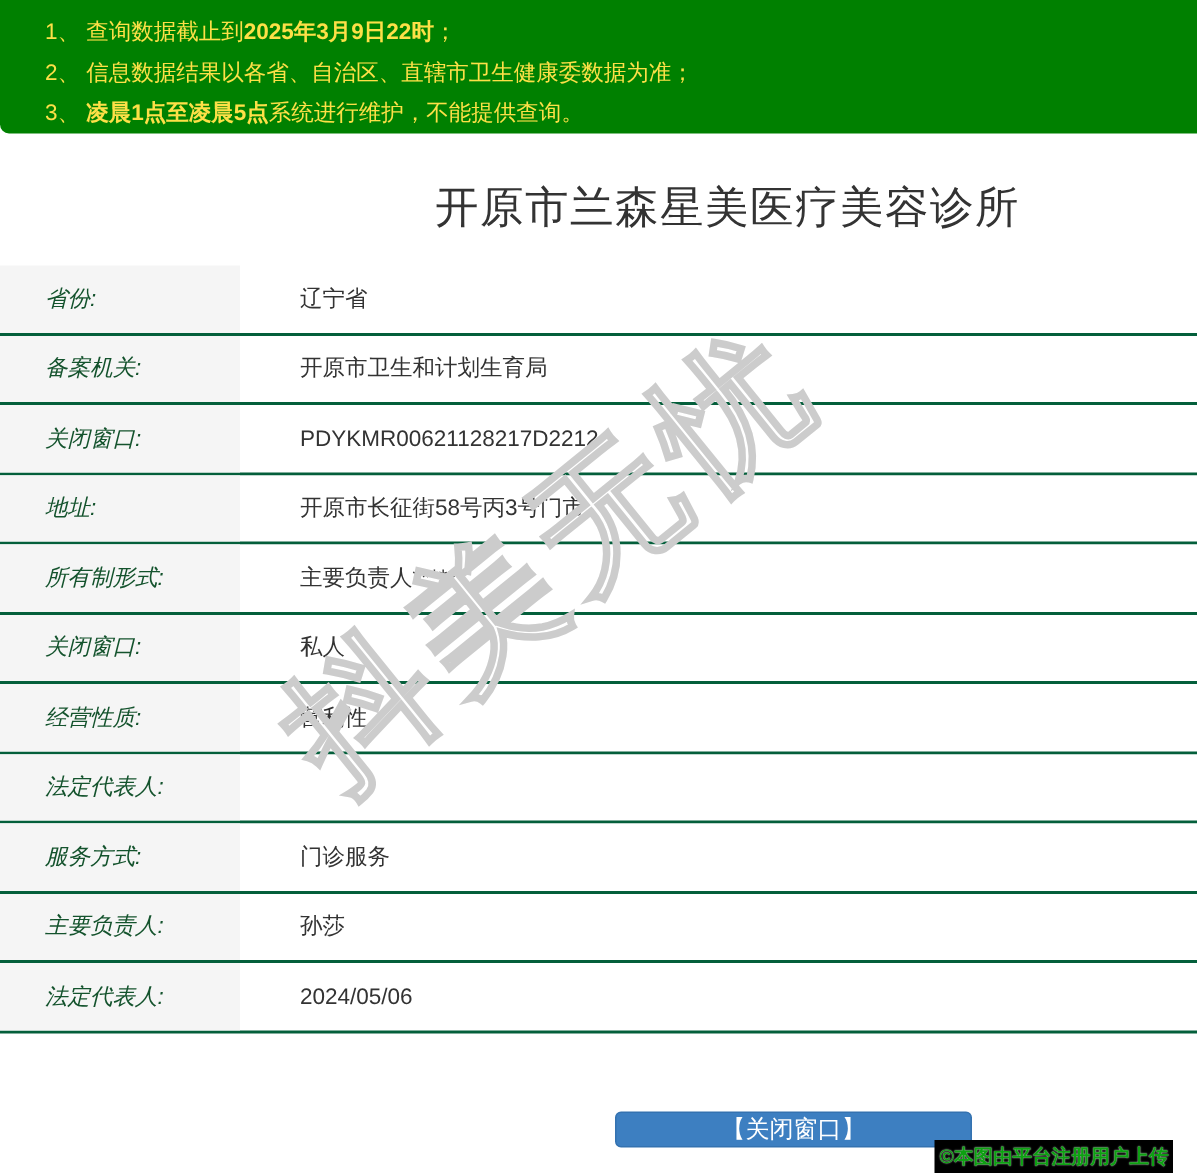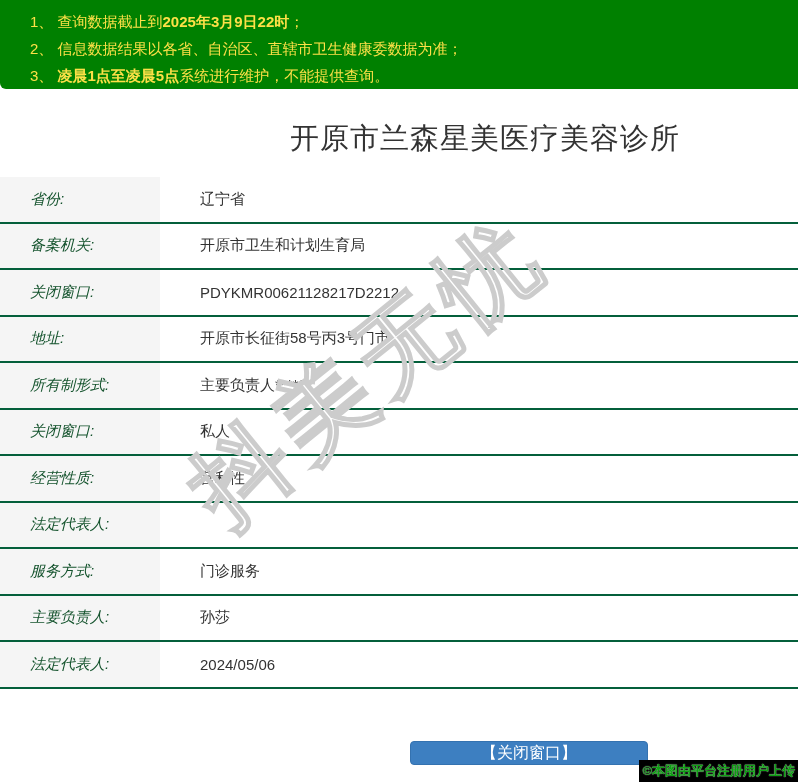--- a/index.html
+++ b/index.html
@@ -115,21 +115,21 @@
     font-family: "Liberation Sans", "DejaVu Sans", sans-serif;
     cursor: pointer;
     display: flex;
     align-items: center;
     justify-content: center;
   }
 
   
   .credit-badge {
     position: absolute;
-    right: 0;
+    right: 16px;
     bottom: 0;
     height: 22px;
     line-height: 22px;
     padding: 0 3px;
     background: #000000;
     color: #0da012;
     font-size: 13px;
     font-weight: bold;
     white-space: nowrap;
     text-shadow: 0 0 1px #ffffff;

